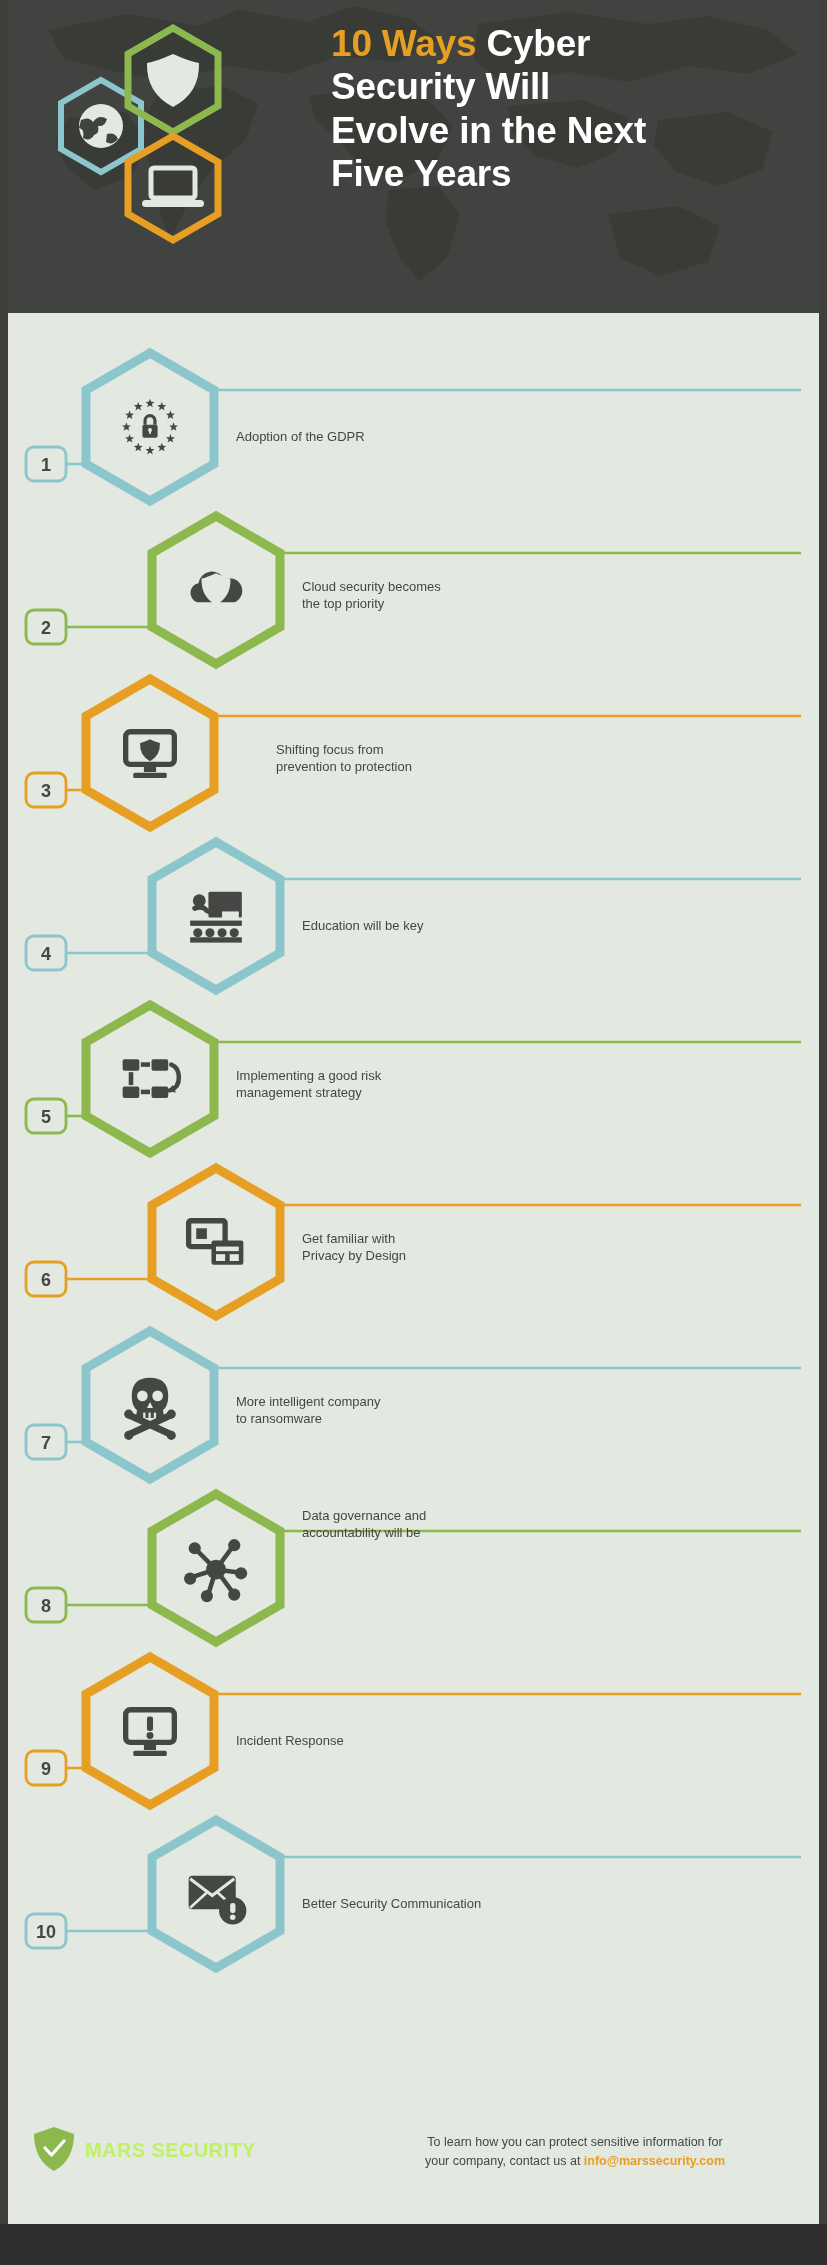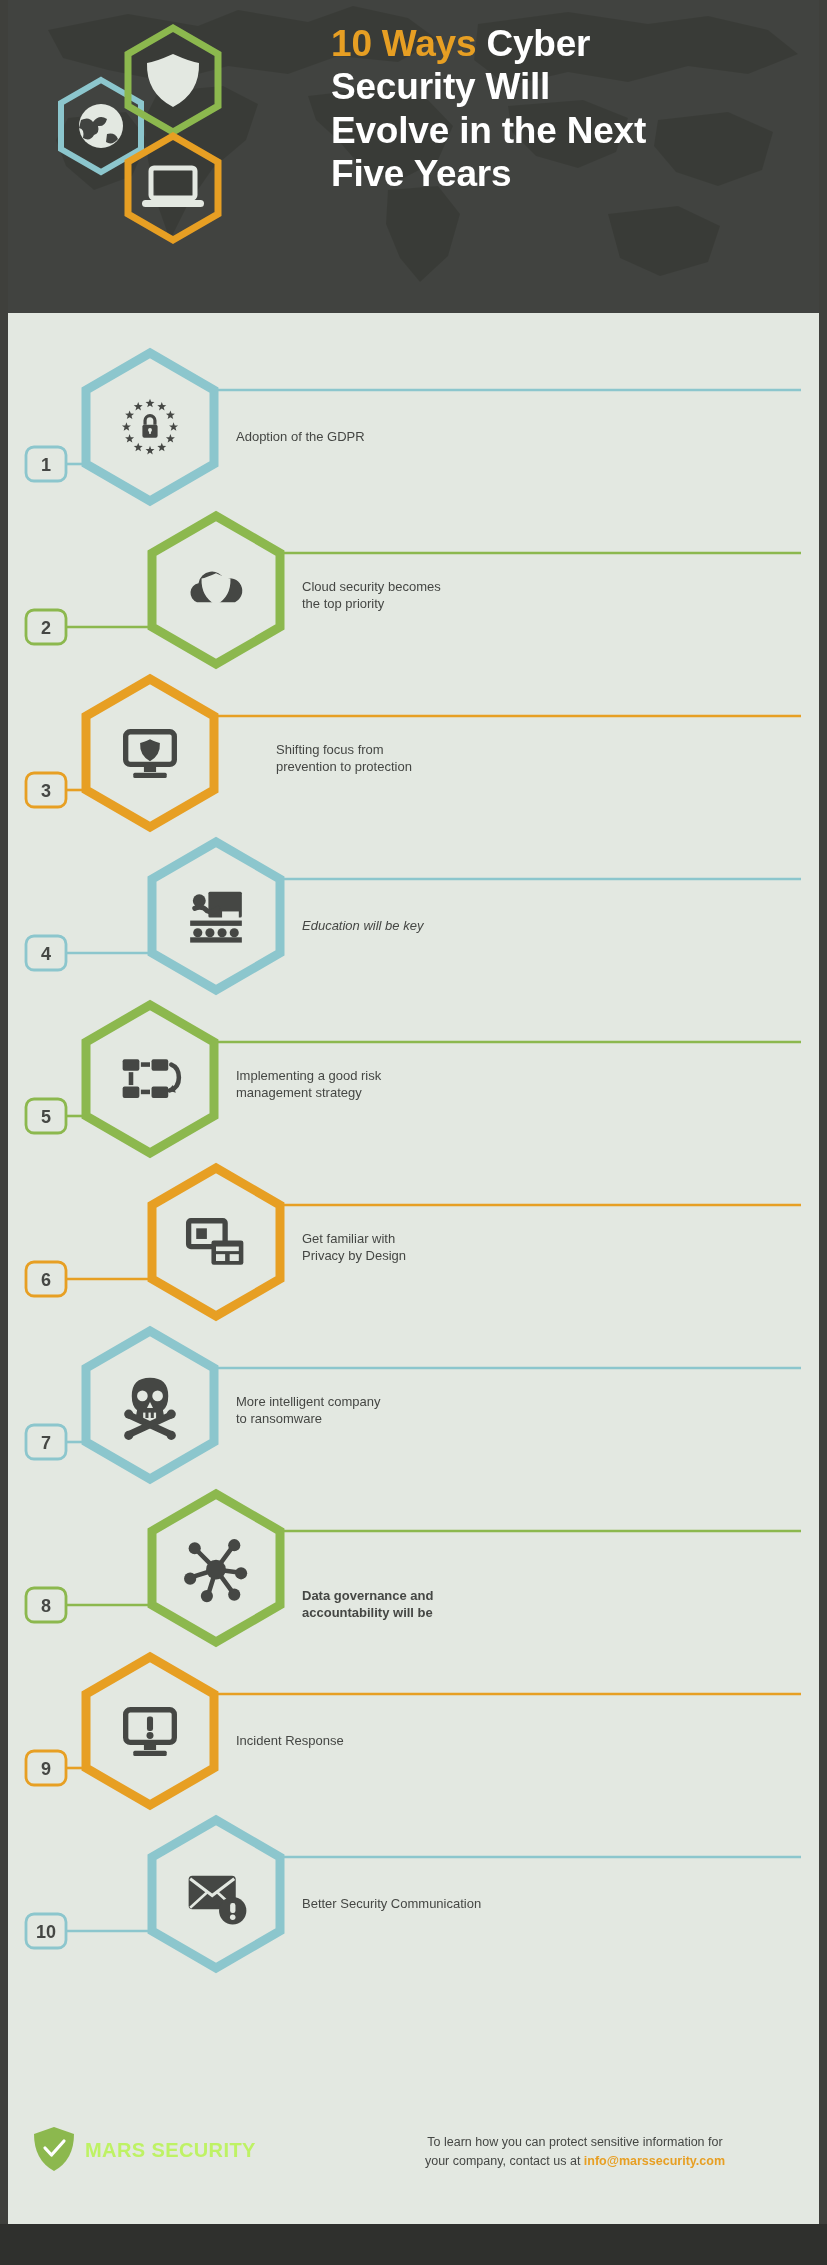--- a/index.html
+++ b/index.html
@@ -271,32 +271,32 @@
             </g>
           </g>
         </svg><div class="label" style="left: 228px; top: 115px; width: 565px;">
           <div>Adoption of the GDPR</div>
         </div><div class="label" style="left: 294px; top: 265px; width: 499px;">
           <div>Cloud security becomes</div>
           <div>the top priority</div>
         </div><div class="label" style="left: 228px; top: 428px; width: 565px; margin-left: 40px;">
           <div>Shifting focus from</div>
           <div>prevention to protection</div>
-        </div><div class="label" style="left: 294px; top: 604px; width: 499px; font-style: italic;">
+        </div><div class="label" style="left: 294px; top: 604px; width: 499px;">
           <div>Education will be key</div>
         </div><div class="label" style="left: 228px; top: 754px; width: 565px;">
           <div>Implementing a good risk</div>
           <div>management strategy</div>
         </div><div class="label" style="left: 294px; top: 917px; width: 499px;">
           <div>Get familiar with</div>
           <div>Privacy by Design</div>
         </div><div class="label" style="left: 228px; top: 1080px; width: 565px;">
           <div>More intelligent company</div>
           <div>to ransomware</div>
-        </div><div class="label" style="left: 294px; top: 1274px; width: 499px; font-weight: bold;">
+        </div><div class="label" style="left: 294px; top: 1194px; width: 499px;">
           <div>Data governance and</div>
           <div>accountability will be</div>
         </div><div class="label" style="left: 228px; top: 1419px; width: 565px;">
           <div>Incident Response</div>
         </div><div class="label" style="left: 294px; top: 1582px; width: 499px;">
           <div>Better Security Communication</div>
         </div></div>
 
     <div id="footer"></div>
 

